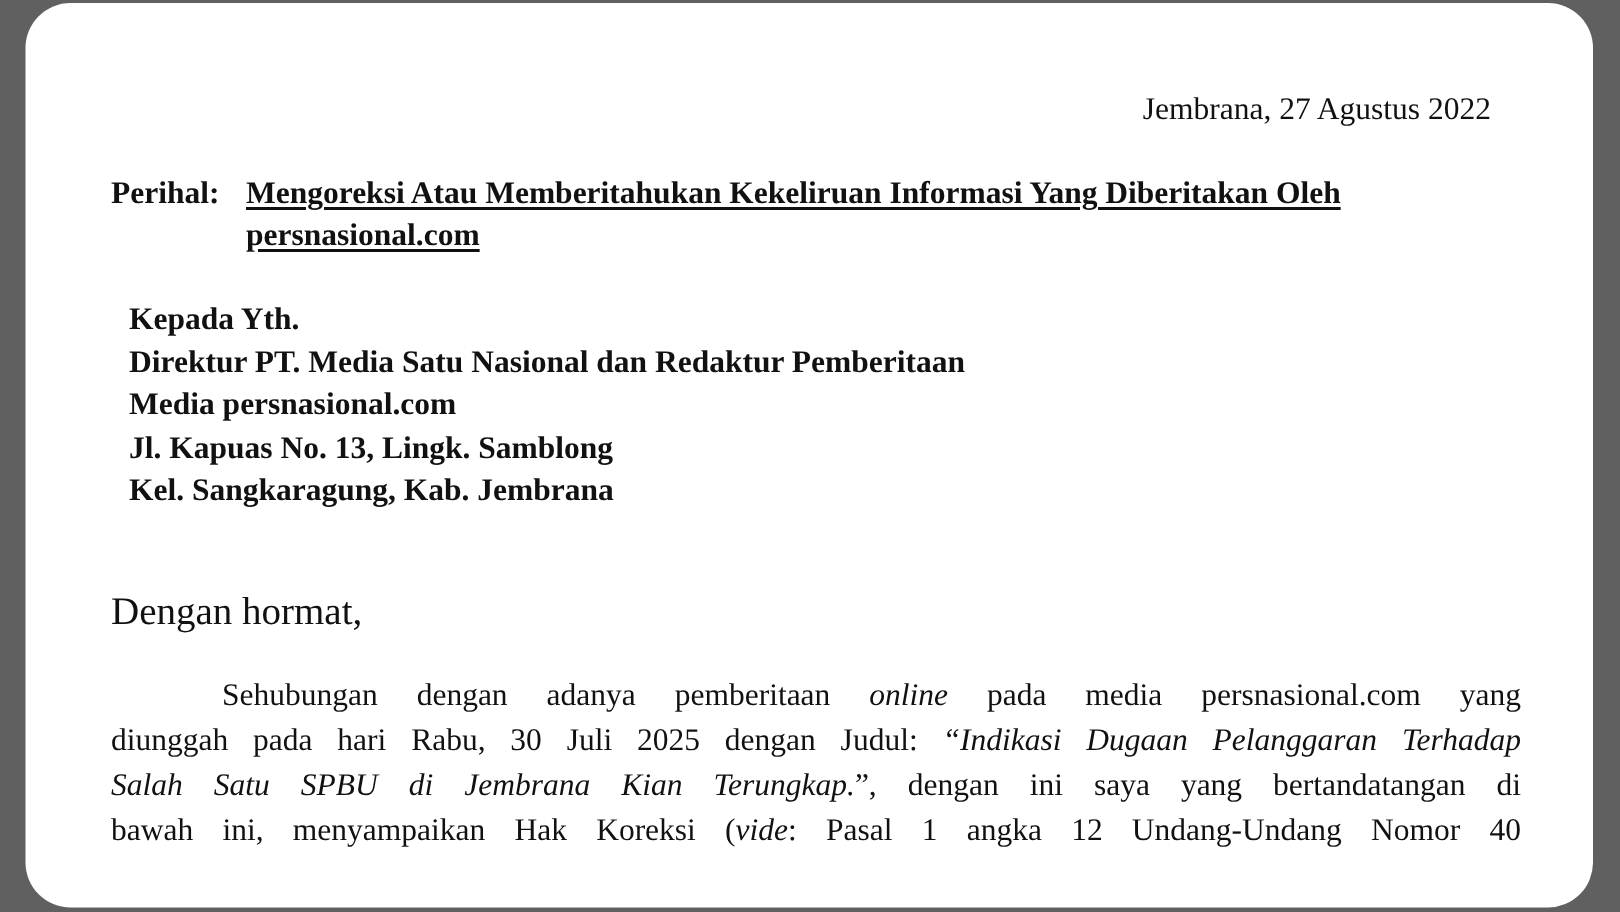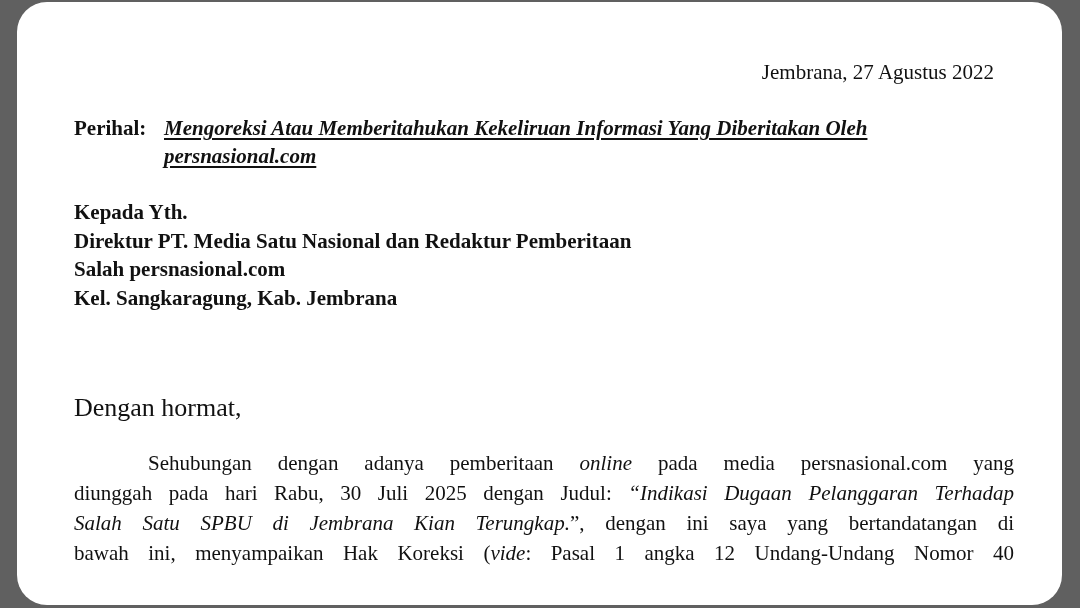--- a/index.html
+++ b/index.html
@@ -54,30 +54,30 @@
     }
     .subject .text {
       position: absolute;
       left: 90px;
       top: 0;
       width: 860px;
       text-decoration: underline;
       text-underline-offset: 3px;
       text-decoration-thickness: 1.5px;
     }
-    .subject .text span { display: block; white-space: nowrap; font-style: italic; }
+    .subject .text span { display: block; white-space: nowrap; }
     .recipient {
       position: absolute;
       left: 57px;
       top: 196px;
       font-size: 21px;
       font-weight: bold;
       line-height: 28.5px;
     }
-    .recipient div { white-space: nowrap; }
+    .recipient div { white-space: nowrap; margin-left: 12px; }
     .greeting {
       position: absolute;
       left: 57px;
       top: 392px;
       font-size: 26px;
       line-height: 28px;
       white-space: nowrap;
     }
     .body {
       position: absolute;
@@ -109,21 +109,22 @@
       <span class="label">Perihal:</span>
       <div class="text">
         <span>Mengoreksi Atau Memberitahukan Kekeliruan Informasi Yang Diberitakan Oleh</span>
         <span>persnasional.com</span>
       </div>
     </div>
 
     <div class="recipient">
       <div>Kepada Yth.</div>
       <div>Direktur PT. Media Satu Nasional dan Redaktur Pemberitaan</div>
-      <div>Salah persnasional.com</div>
+      <div>Media persnasional.com</div>
+      <div>Jl. Kapuas No. 13, Lingk. Samblong</div>
       <div>Kel. Sangkaragung, Kab. Jembrana</div>
     </div>
 
     <div class="greeting">Dengan hormat,</div>
 
     <div class="body">
       <span class="line first"><span>Sehubungan dengan adanya pemberitaan </span><i>online</i><span> pada media persnasional.com yang</span></span>
       <span class="line"><span>diunggah pada hari Rabu, 30 Juli 2025 dengan Judul: </span><i>“Indikasi Dugaan Pelanggaran Terhadap</i></span>
       <span class="line"><i>Salah Satu SPBU di Jembrana Kian Terungkap.</i><span>”, dengan ini saya yang bertandatangan di</span></span>
       <span class="line"><span>bawah ini, menyampaikan Hak Koreksi (</span><i>vide</i><span>: Pasal 1 angka 12 Undang-Undang Nomor 40</span></span>

